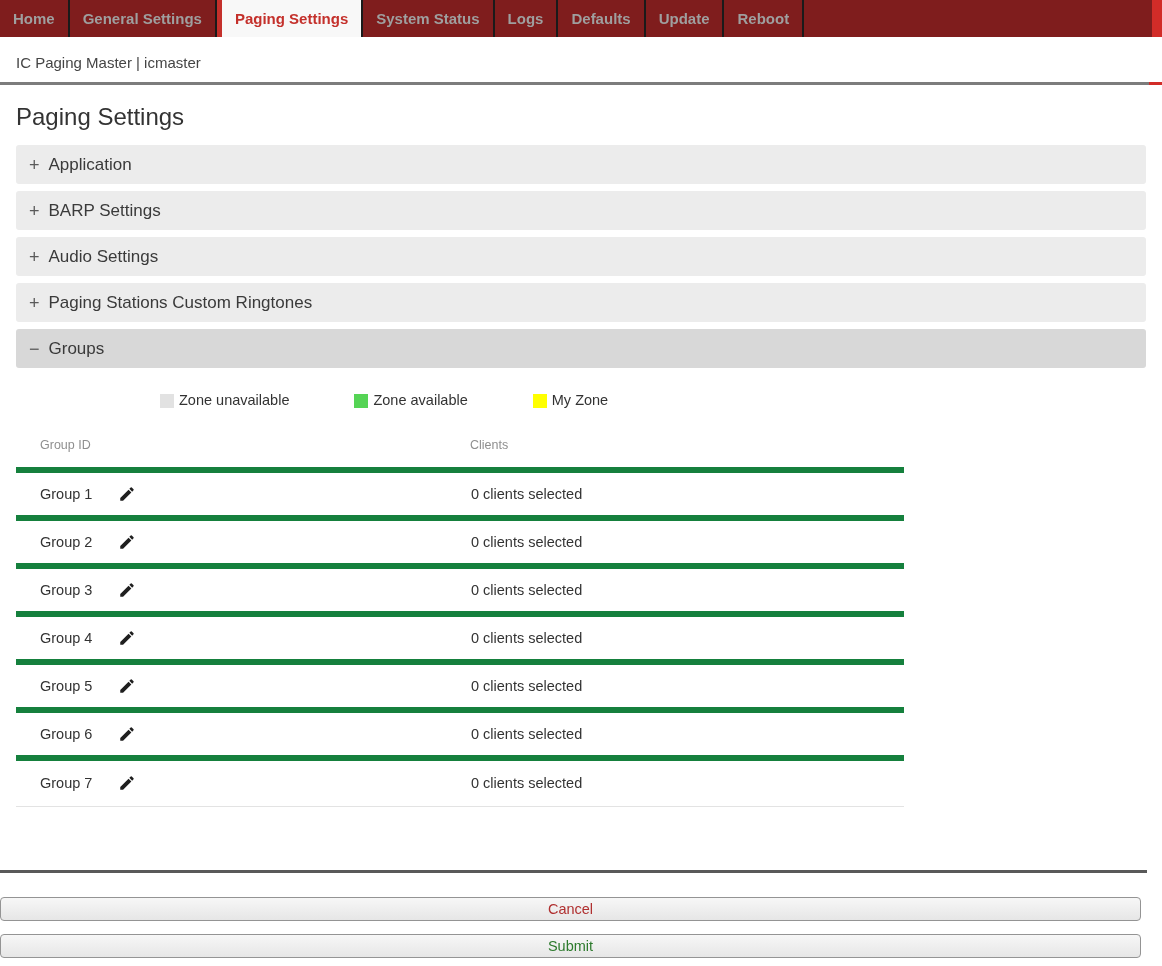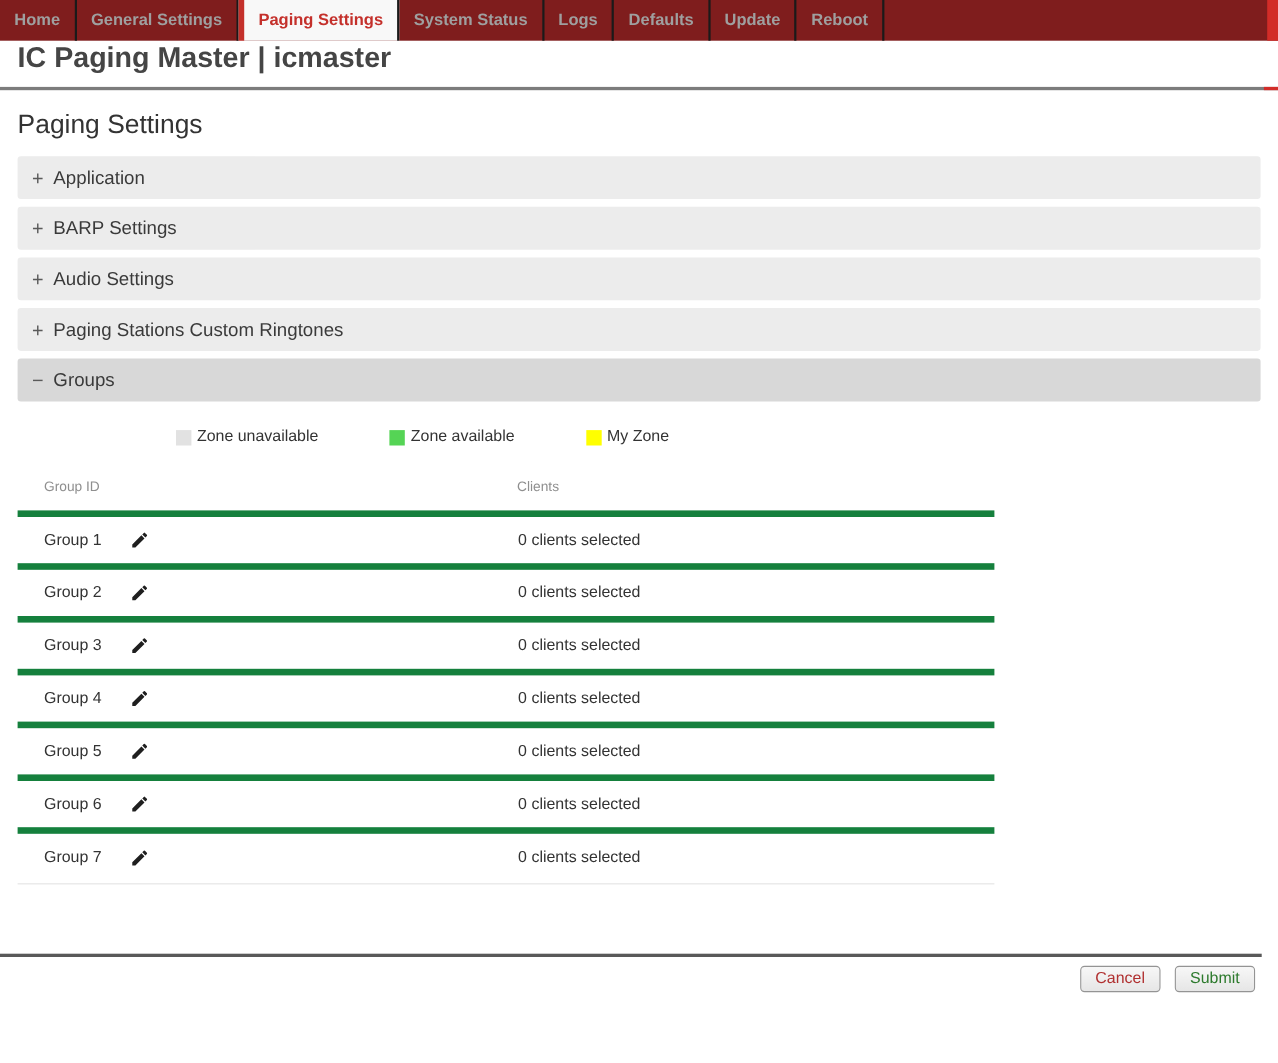--- a/index.html
+++ b/index.html
@@ -25,22 +25,22 @@
   }
   .topnav .tab.active {
     background: #f8f8f8; color: #c4302b;
     border-left: 5px solid #c4302b;
   }
   .nav-fill { flex: 1; }
   .nav-red-cap { width: 10px; background: #d22c28; }
 
   
   .page-header h1 {
-    margin: 0; padding: 0 16px 11px;
-    font-size: 26px; font-weight: bold; color: #454545;
+    margin: 0; padding: 17px 16px 11px;
+    font-size: 15px; font-weight: normal; color: #454545;
   }
   .header-divider {
     position: relative; height: 3px; background: #7c7c7c;
   }
   .header-divider .red-end {
     position: absolute; right: 0; top: 0;
     width: 13px; height: 3px; background: #d22c28;
   }
 
   
@@ -89,21 +89,21 @@
   }
   .edit-btn svg { display: inline-block; }
 
   
   .footer-divider {
     margin-top: 63px; margin-right: 15px;
     height: 3px; background: #595959;
   }
   .footer-actions {
     display: flex; justify-content: flex-end;
-    gap: 13px; padding: 8px 21px 0 0;
+    gap: 13px; padding: 24px 21px 0 0; flex-direction: column;
   }
   .btn {
     font-family: "Liberation Sans", "DejaVu Sans", sans-serif;
     font-size: 14.5px; padding: 3px 13px;
     background: linear-gradient(#f7f7f7, #e6e6e6);
     border: 1px solid #949494; border-radius: 4px;
     cursor: pointer;
   }
   .btn-cancel { color: #b03030; }
   .btn-submit { color: #2c7a2c; }

